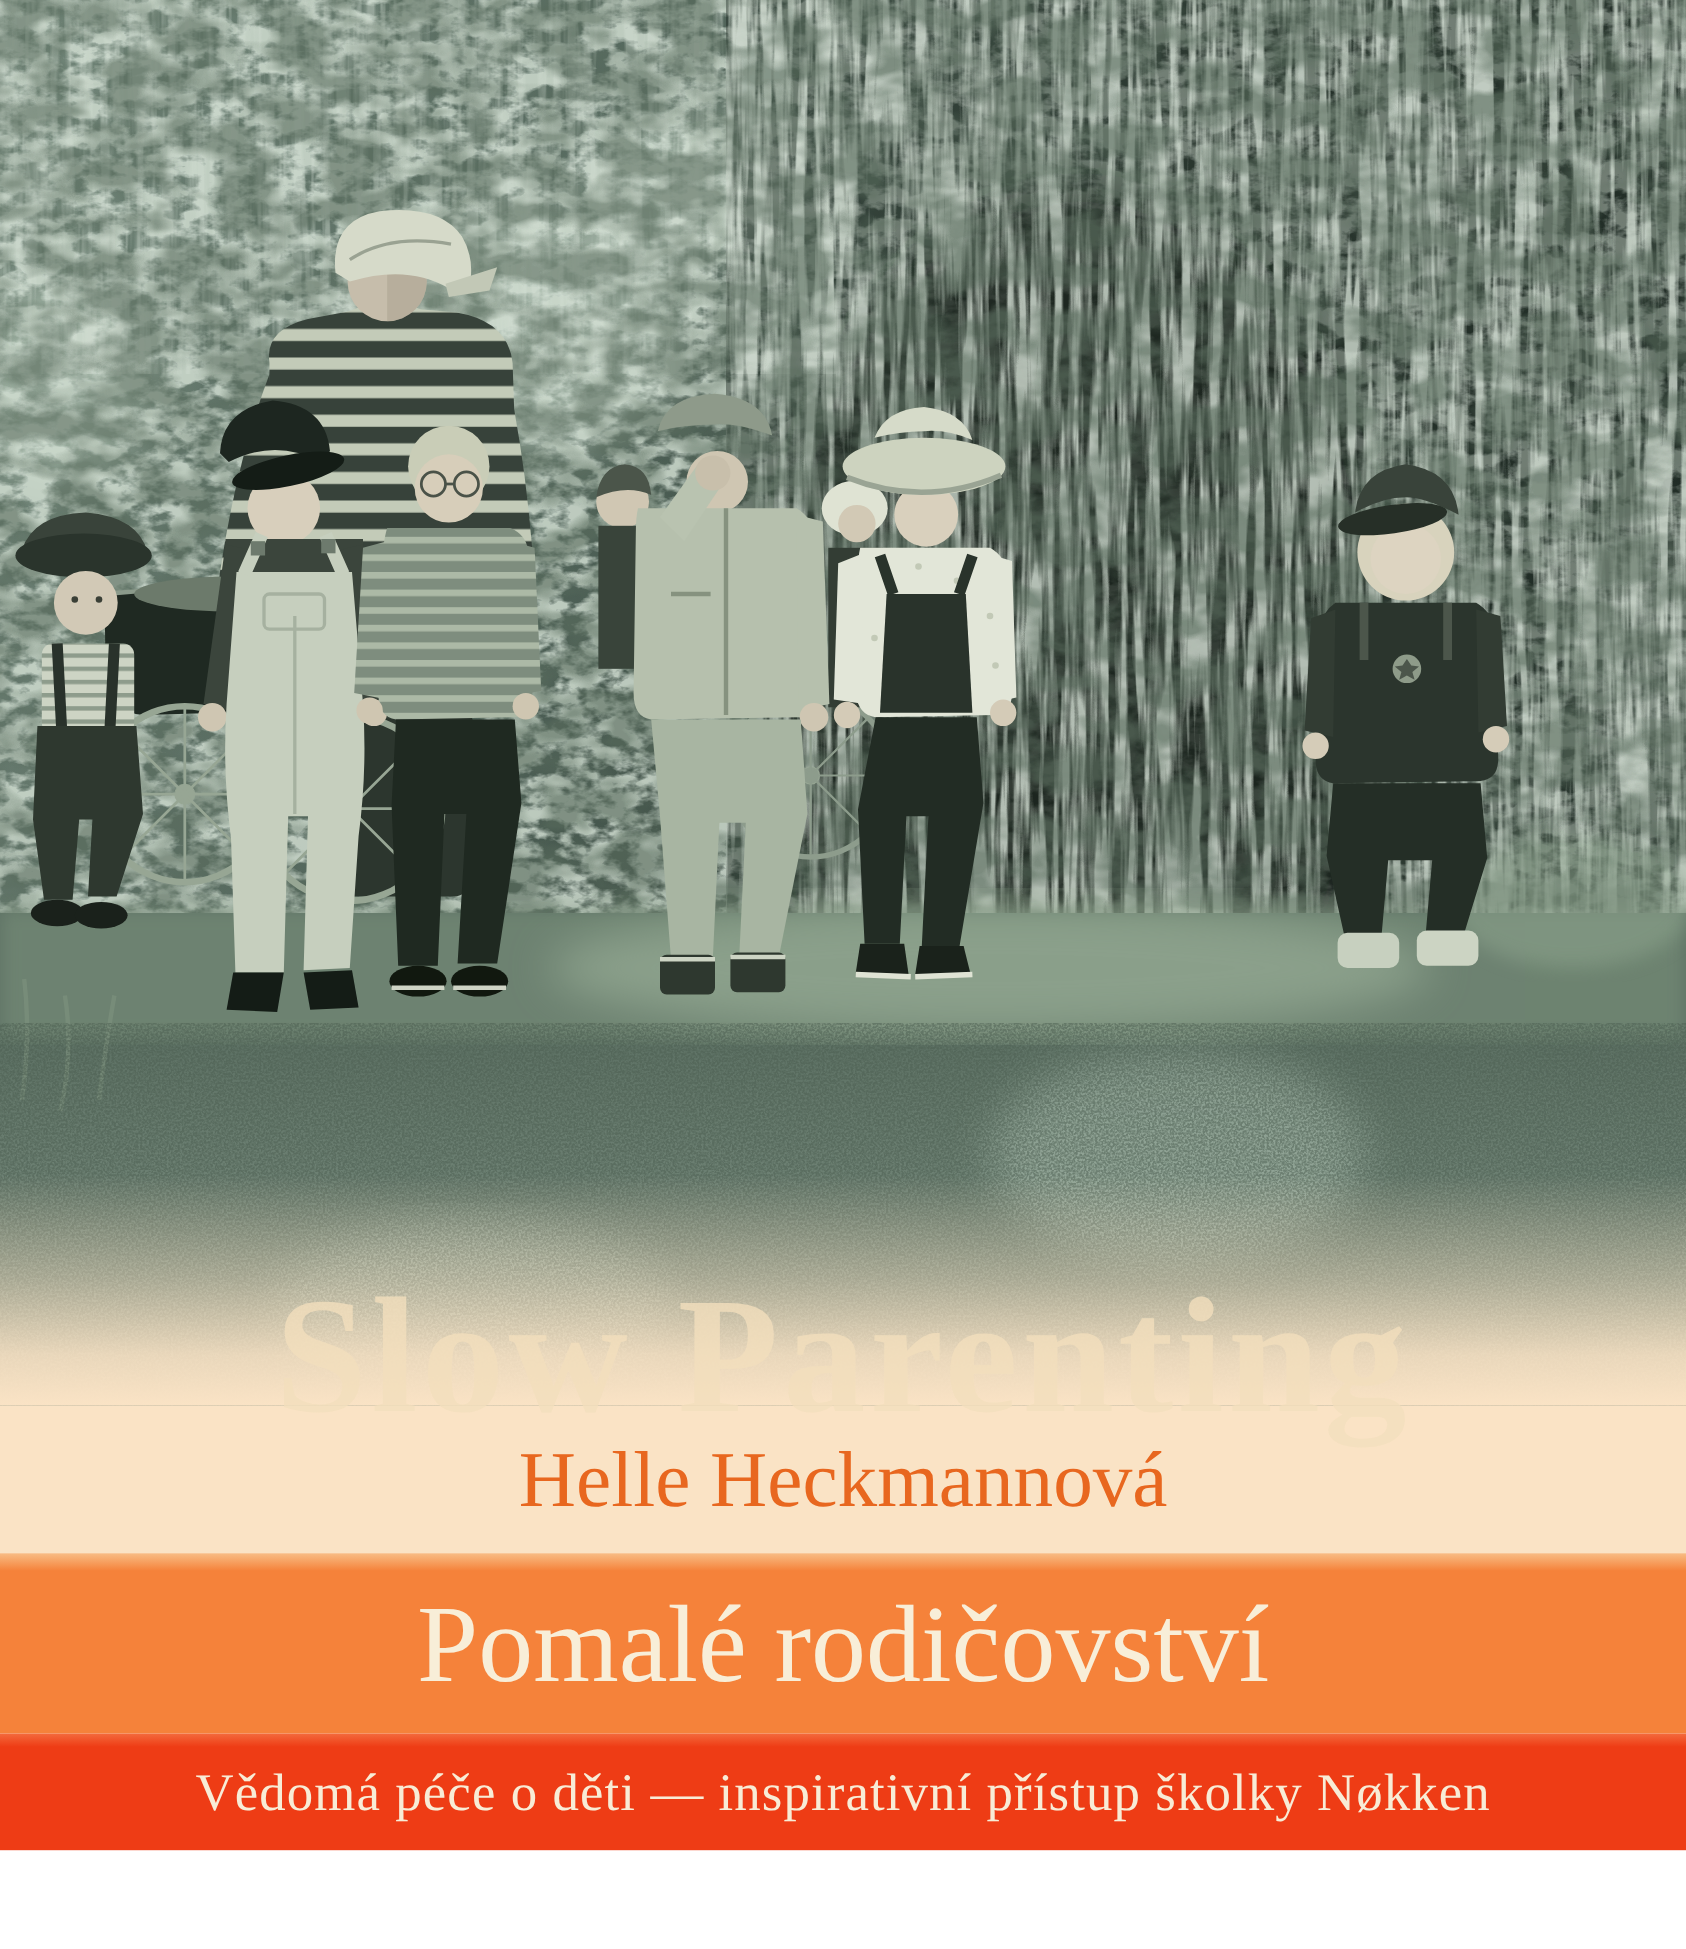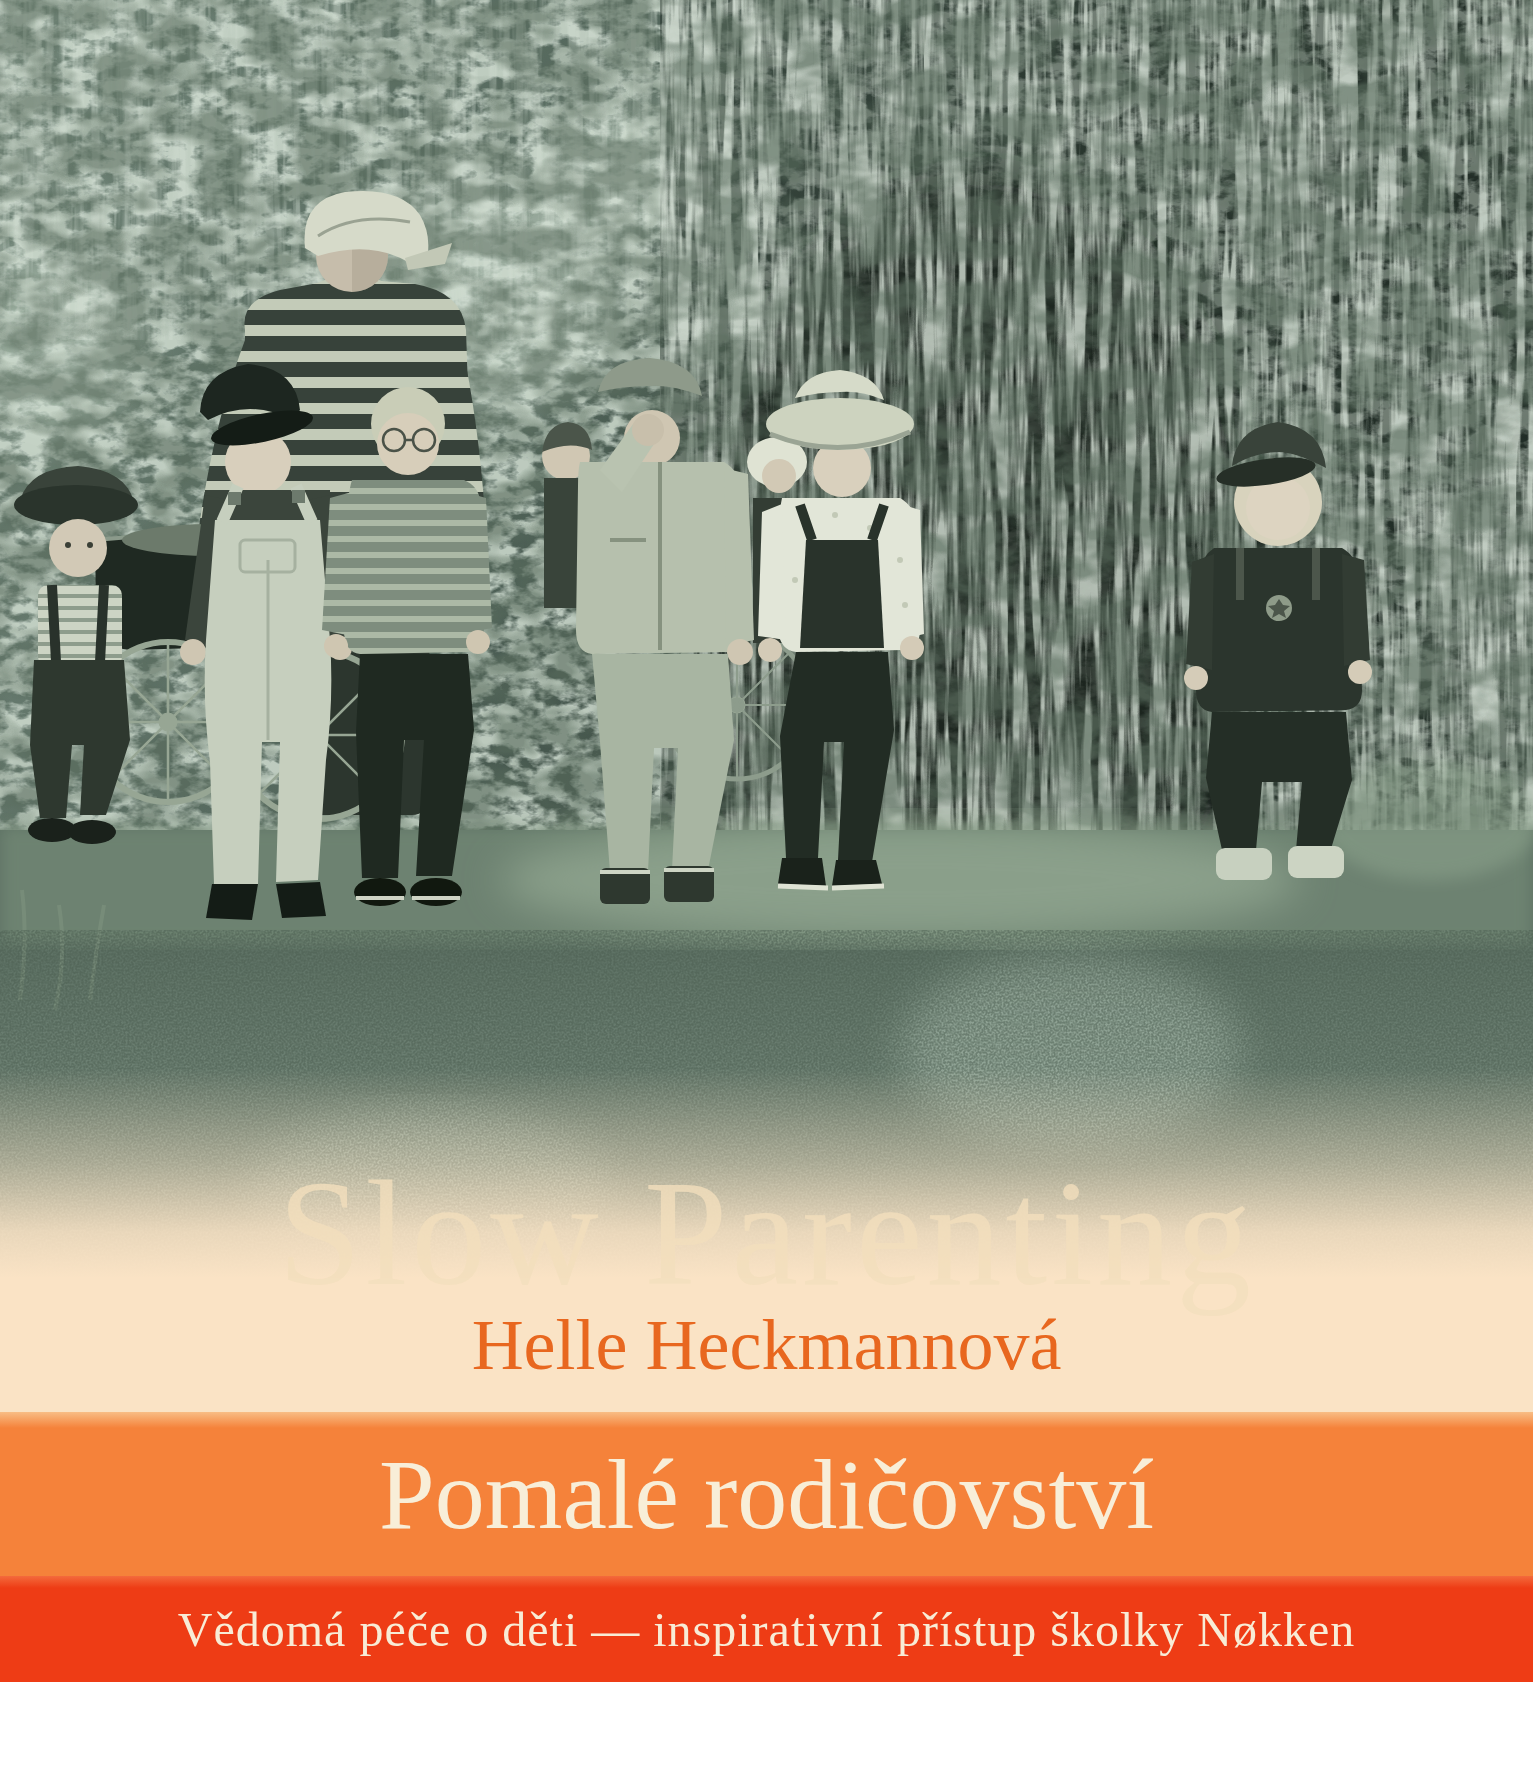--- a/index.html
+++ b/index.html
@@ -26,21 +26,21 @@
       rgba(250,227,197,.88) 78%,
       #fae3c5 100%);
     pointer-events:none;
     z-index:2;
   }
   .watermark{
     position:absolute;left:0;right:0;bottom:-30px;
     text-align:center;
     font-size:150px;
     letter-spacing:4px;
-    font-weight:400;
+    font-weight:700;
     color:#f3dfbd;
     opacity:.8;
     white-space:nowrap;
     z-index:3;
     line-height:1;
   }
   
   .band{display:flex;align-items:center;justify-content:center;text-align:center;}
   .band-author{
     height:134px;

